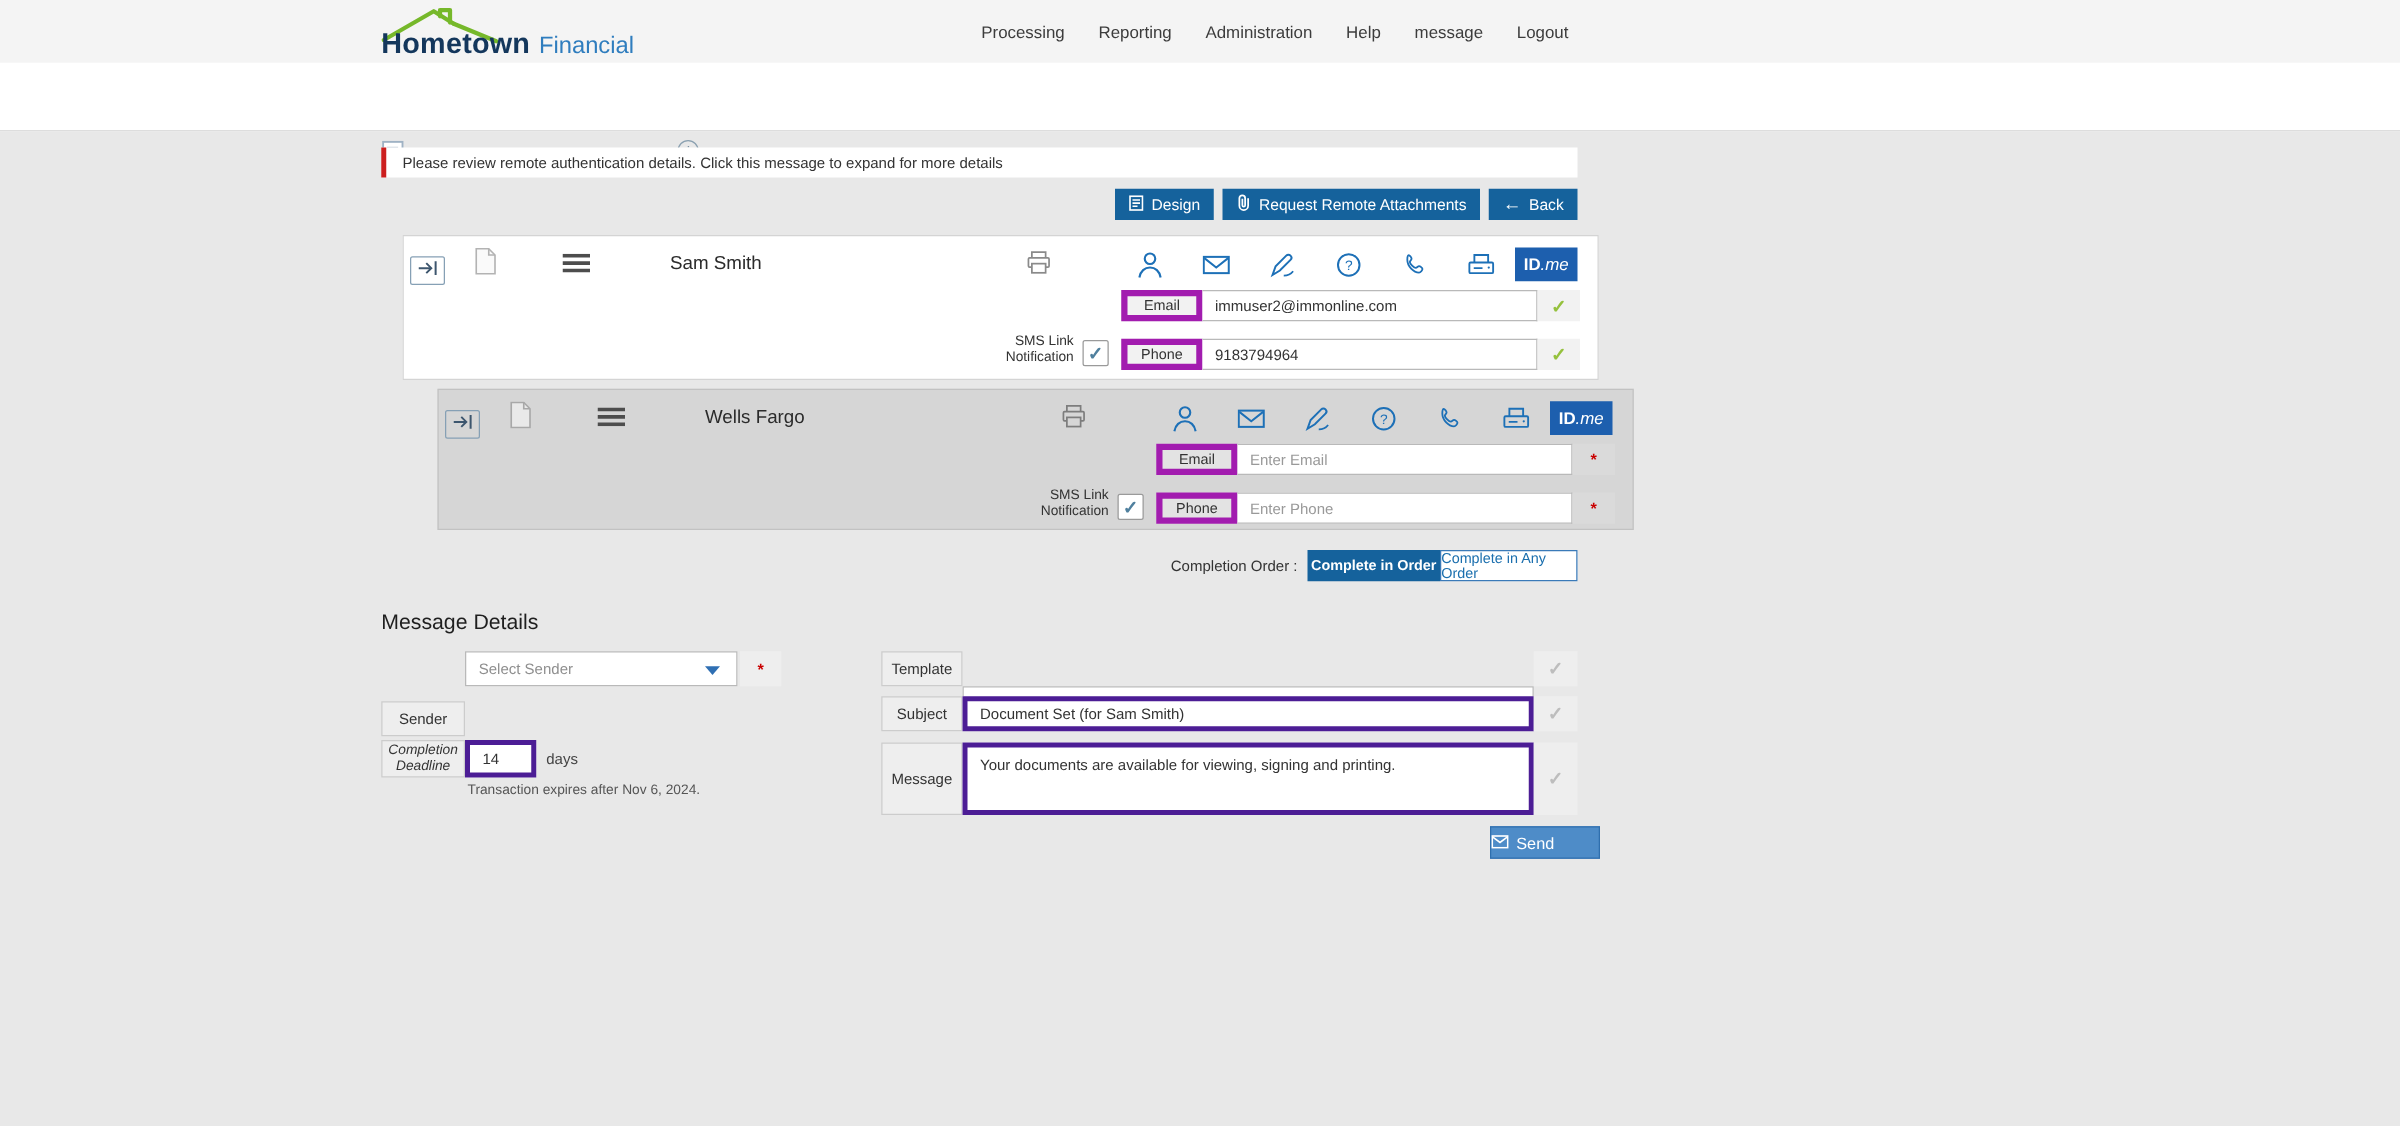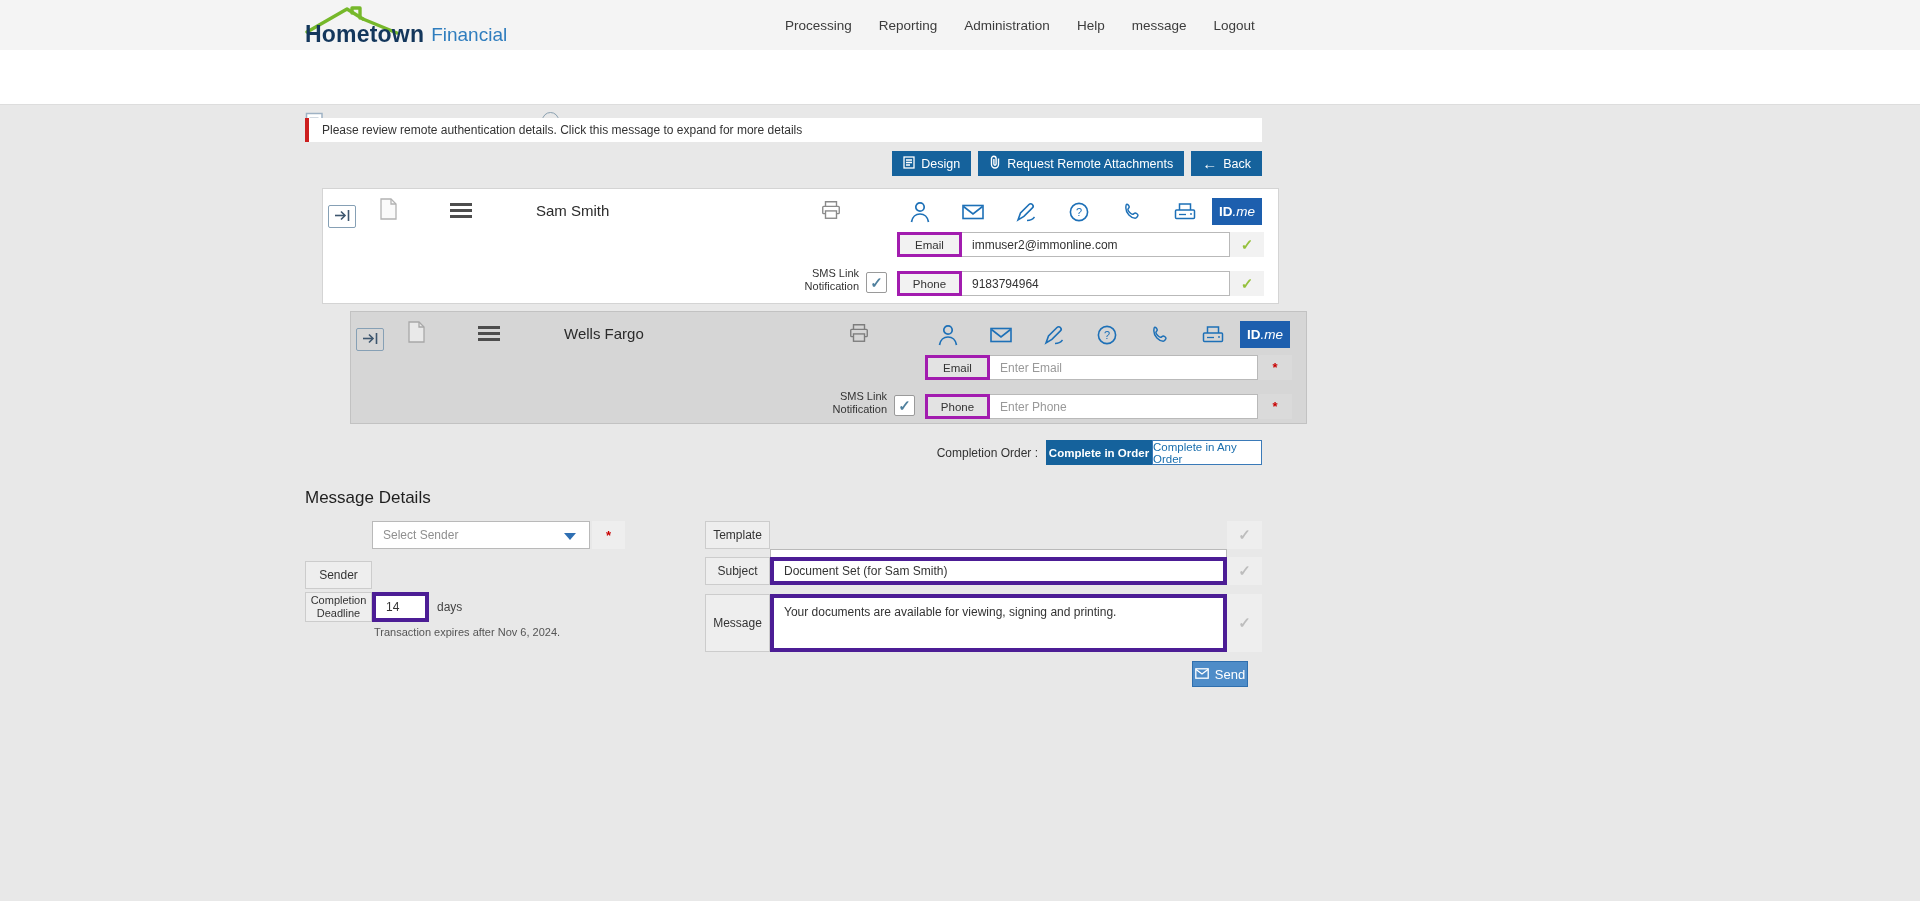--- a/index.html
+++ b/index.html
@@ -7,21 +7,21 @@
   body { background:#e8e8e8; font-family:"Liberation Sans", sans-serif; position:relative; overflow:hidden; }
   .abs { position:absolute; }
 
   
   #topbar { left:0; top:0; width:1920px; height:50px; background:#f4f4f4; }
   #subbar { left:0; top:50px; width:1920px; height:55px; background:#fff; border-bottom:1px solid #ddd; }
 
   
   #logo { left:305px; top:4px; width:240px; height:44px; cursor:pointer; }
   #logo .roof { position:absolute; left:0; top:1px; }
-  #logo .words { position:absolute; left:0; top:17px; display:flex; align-items:center; }
+  #logo .words { position:absolute; left:0; top:17px; display:flex; align-items:flex-end; }
   #logo .w1 { font-size:23px; font-weight:bold; color:#14375c; letter-spacing:.2px; }
   #logo .w2 { font-size:19px; color:#2f7dbe; margin-left:7px; }
 
   
   #mainnav { left:785px; top:0; height:50px; display:flex; align-items:center; gap:27px; }
   #mainnav .nav-item { font-size:13.5px; color:#3c3c3c; cursor:pointer; white-space:nowrap; }
 
   
   #pagetitle { left:305px; top:50px; height:55px; display:flex; align-items:center; gap:11px; }
   #pagetitle .title { font-size:17.5px; color:#9b9b9b; }
@@ -52,21 +52,21 @@
   .c-print { left:497px; top:10px; cursor:pointer; }
   .authrow { left:586px; top:9px; display:flex; gap:31px; align-items:center; }
   .aicon { width:22px; height:26px; display:flex; align-items:center; justify-content:center; cursor:pointer; }
   .idme { margin-left:-15px; width:50px; height:27px; background:#1d5fae; color:#fff; display:flex;
     align-items:center; justify-content:center; font-size:13.5px; cursor:pointer; }
   .idme .id { font-weight:bold; }
   .idme .me { font-style:italic; }
   .frow { display:flex; }
   .c-email { left:574px; top:43px; }
   .c-phone { left:574px; top:82px; }
-  .flabel { width:65px; height:25px; background:#f2f2f2; border:3px solid #a21caf; display:flex; align-items:center;
+  .flabel { width:65px; height:25px; background:#f2f2f2; border:5px solid #a21caf; display:flex; align-items:center;
     justify-content:center; font-size:11.5px; color:#333; }
   .finput { width:268px; height:25px; border:1px solid #b9b9b9; border-left:none; padding:0 10px; font-size:12px;
     color:#333; font-family:inherit; background:#fff; }
   .finput::placeholder { color:#999; }
   .fstatus { width:34px; height:25px; display:flex; align-items:center; justify-content:center; background:#f2f2f2; }
   #card2 .flabel { background:#e3e3e3; }
   #card2 .fstatus { background:#dadada; }
   .ok { color:#95c13d; font-size:15px; font-weight:bold; }
   .gray-ok { color:#bdbdbd; font-size:15px; font-weight:bold; }
   .req { color:#c90000; font-size:13px; font-weight:bold; }
@@ -87,22 +87,22 @@
   .boxlabel { background:#eee; border:1px solid #ccc; display:flex; align-items:center; justify-content:center;
     font-size:12px; color:#333; text-align:center; }
   .selectbox { background:#fff; border:1px solid #b9b9b9; display:flex; align-items:center; padding:0 10px;
     cursor:pointer; position:relative; font-size:12px; }
   .caret { width:0; height:0; border-left:6px solid transparent; border-right:6px solid transparent;
     border-top:7px solid #2f6fb3; position:absolute; }
   .statusbox { background:#eee; display:flex; align-items:center; justify-content:center; }
   .txtinput { border:4px solid #4c1d95; padding:0 10px; font-size:12px; color:#333; font-family:inherit; background:#fff; }
   .smalltxt { font-size:11px; color:#555; }
 
-  #send-btn { left:1192px; top:661px; width:56px; height:26px; background:#4e8cc8; border:1px solid #2f6fae;
-    color:#fff; font-size:13px; display:flex; align-items:center; justify-content:center; gap:6px; cursor:pointer; }
+  #send-btn { left:1192px; top:661px; width:88px; height:26px; background:#4e8cc8; border:1px solid #2f6fae;
+    color:#fff; font-size:13px; display:flex; align-items:center; justify-content:flex-start; gap:6px; cursor:pointer; }
 </style>
 </head>
 <body>
 
 <div id="topbar" class="abs">
   <div id="logo" class="abs">
     <span class="roof">
       <svg width="110" height="30" viewBox="0 0 110 30" fill="none" stroke="#76b82a" stroke-width="3.4" stroke-linejoin="round" stroke-linecap="round">
         <path d="M2 27 L42 4 L58 14"></path>
         <path d="M47 8 L47 3 L55 3 L55 13"></path>
@@ -363,21 +363,21 @@
 
 <div class="abs boxlabel" style="left:305px; top:521px; width:67px; height:28px;margin-top:40px;">Sender</div>
 <div class="abs selectbox" style="left:372px; top:521px; width:218px; height:28px; color:#8f8f8f;">
   <span>Select Sender</span>
   <span class="caret" style="right:13px; top:11px;"></span>
 </div>
 <div class="abs statusbox" style="left:592px; top:521px; width:33px; height:28px;">
   <span class="req">*</span>
 </div>
 
-<div class="abs boxlabel" style="left:305px; top:592px; width:67px; height:30px; font-size:11px; line-height:13px; flex-direction:column;">
+<div class="abs boxlabel" style="left:305px; top:592px; width:67px; height:30px; font-size:11px; line-height:13px; flex-direction:column;font-style:italic;">
   <div>Completion</div>
   <div>Deadline</div>
 </div>
 <input class="abs txtinput" style="left: 372px; top: 592px; width: 57px; height: 30px;" type="text" value="14">
 <div class="abs smalltxt" style="left:437px; top:592px; height:30px; line-height:30px; font-size:12px; color:#444;">days</div>
 <div class="abs smalltxt" style="left:374px; top:626px;">Transaction expires after Nov 6, 2024.</div>
 
 <div class="abs boxlabel" style="left:705px; top:521px; width:65px; height:28px;text-align:center;">Template</div>
 <div class="abs selectbox" style="left:770px; top:521px; width:457px; height:28px; color:#333;">
   <span>Default Template</span>

